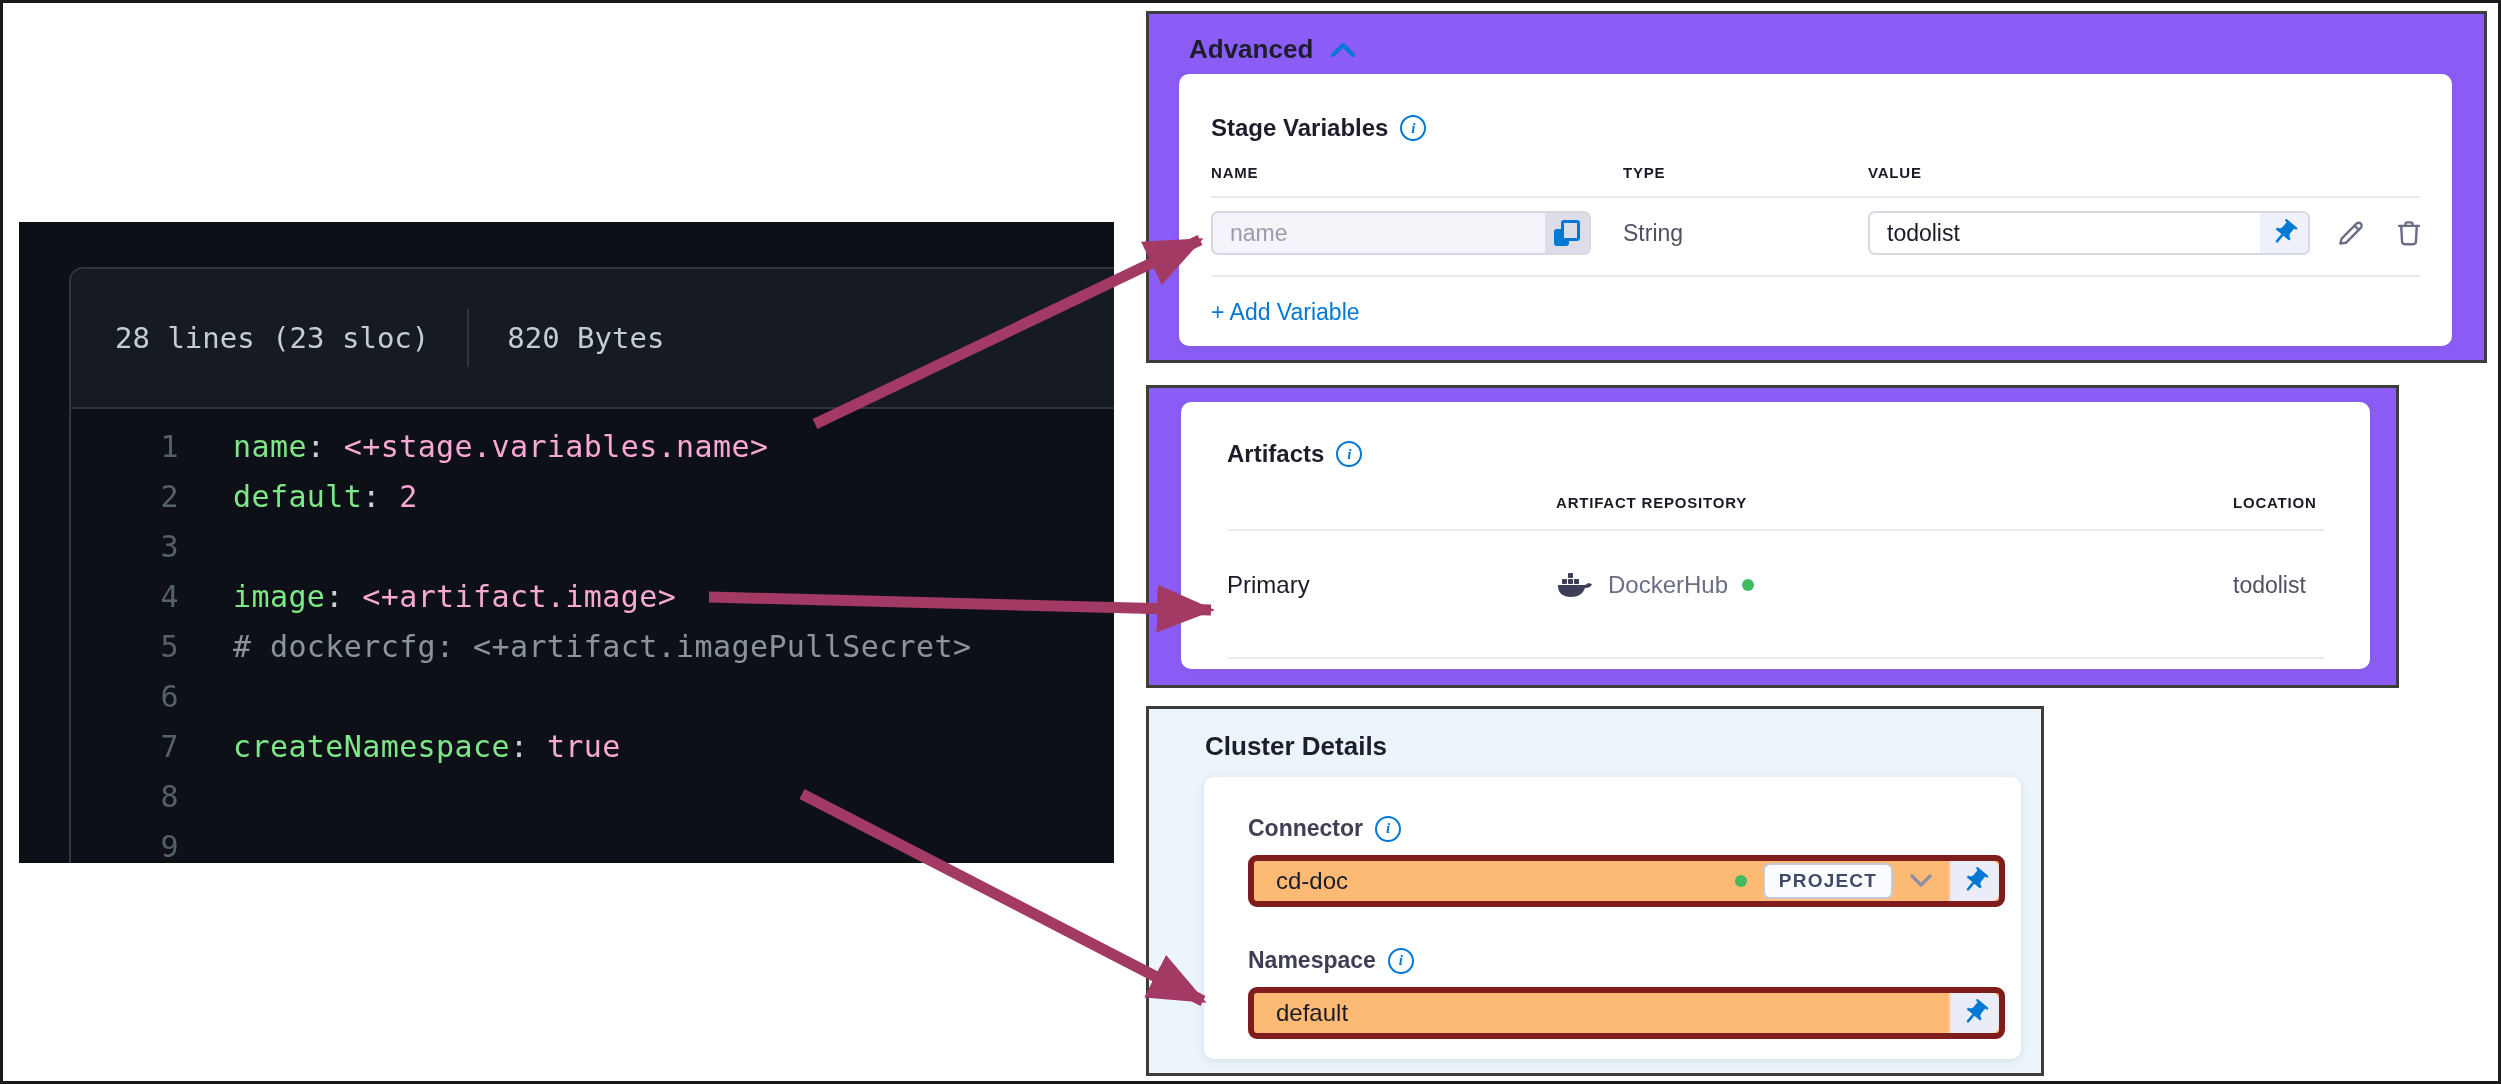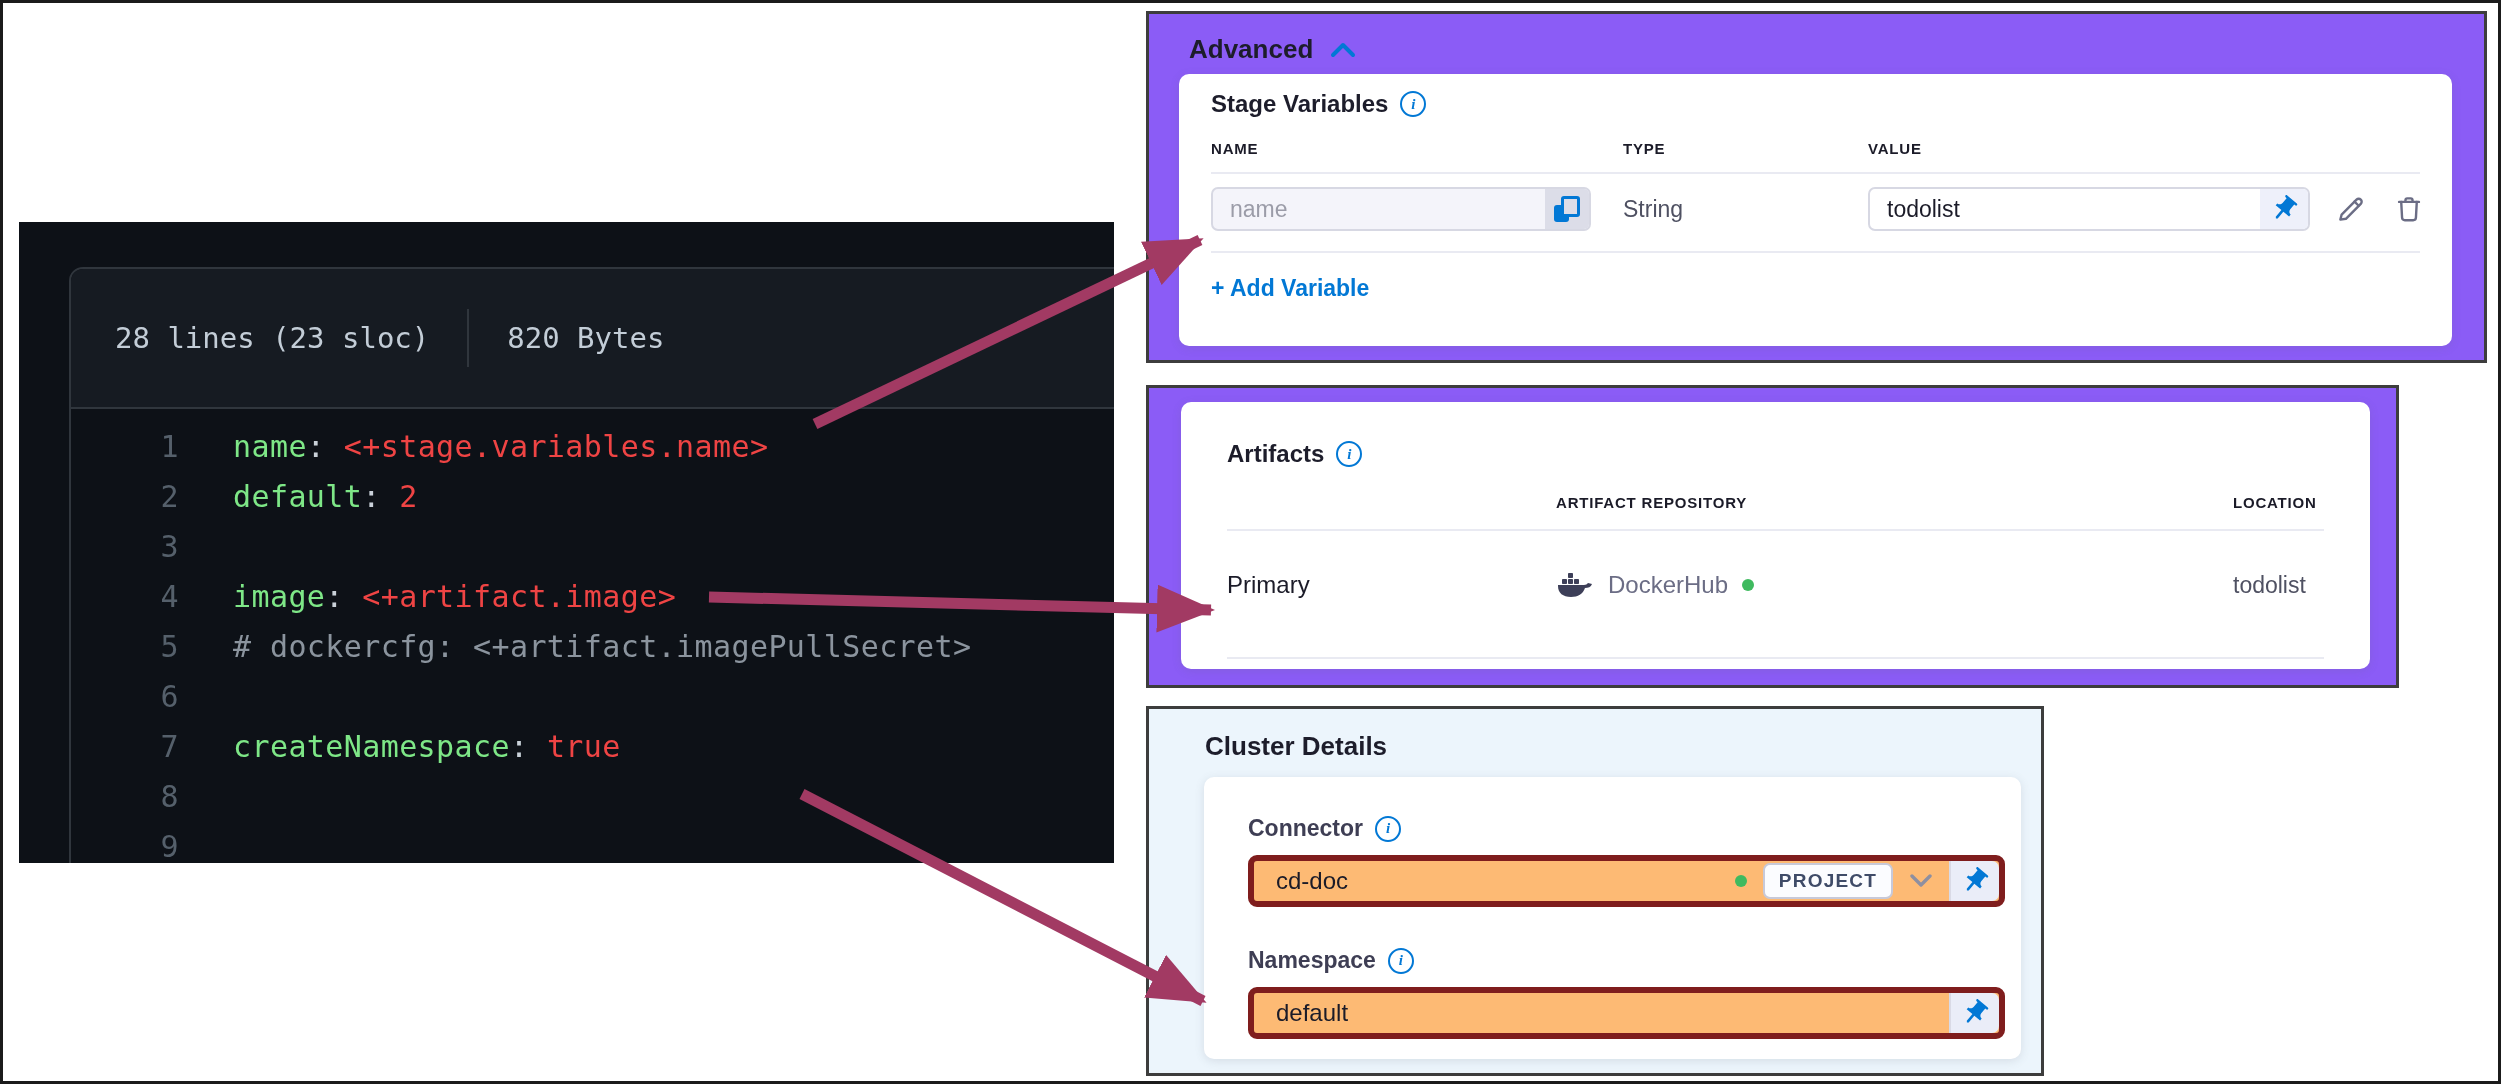--- a/index.html
+++ b/index.html
@@ -13,31 +13,31 @@
   .gh-card{position:absolute;left:50px;top:45px;width:1420px;height:920px;
            border:2px solid #30363d;border-radius:14px;background:#0d1117;box-sizing:border-box;}
   .gh-header{height:138px;background:#161b22;border-bottom:2px solid #30363d;
              border-radius:12px 12px 0 0;display:flex;align-items:center;padding-left:44px;
              font-family:"DejaVu Sans Mono",monospace;font-size:29px;color:#c3cdd7;}
   .gh-sep{width:2px;height:58px;background:#30363d;margin:0 38px;}
   .gh-code{padding-top:12px;font-family:"DejaVu Sans Mono",monospace;font-size:30px;letter-spacing:.4px;}
   .code-line{height:50px;display:flex;align-items:center;white-space:pre;}
   .code-line .ln{width:108px;text-align:right;color:#55606b;flex:none;}
   .code-line .src{margin-left:54px;}
-  .tok-key{color:#7ee787}.tok-punc{color:#c9d1d9}.tok-val{color:#ef4444}.tok-com{color:#8b949e}
+  .tok-key{color:#7ee787}.tok-punc{color:#c9d1d9}.tok-val{color:#f9a8d4}.tok-com{color:#8b949e}
 
   
   .panel{position:absolute;border:3px solid #3d3d3d;box-sizing:border-box;background:#8b5cf6;}
   #panel-advanced{left:1143px;top:8px;width:1341px;height:352px;}
   #panel-artifacts{left:1143px;top:382px;width:1253px;height:303px;}
   #panel-cluster{left:1143px;top:703px;width:898px;height:370px;background:#ecf5fc;}
 
   .card{position:absolute;background:#fff;border-radius:10px;
         box-shadow:0 2px 10px rgba(96,97,112,.16);box-sizing:border-box;}
-  #panel-advanced .card{left:30px;right:32px;top:60px;bottom:14px;padding:16px 32px;}
+  #panel-advanced .card{left:30px;right:32px;top:60px;bottom:14px;padding:40px 32px;}
   #panel-artifacts .card{left:32px;right:26px;top:14px;bottom:16px;padding:38px 46px;}
   #panel-cluster .card{left:55px;right:20px;top:68px;bottom:14px;padding:38px 16px 38px 44px;}
 
   .panel-title-row{display:flex;align-items:center;gap:16px;margin:20px 0 0 40px;}
   .panel-title{font-size:26px;font-weight:bold;color:#1d1d2b;}
   #panel-cluster .panel-title-row{margin:22px 0 0 56px;}
 
   .sec-title-row{display:flex;align-items:center;gap:12px;}
   .sec-title{font-size:24px;font-weight:bold;color:#1d1d2b;}
 
@@ -59,21 +59,21 @@
   .name-input{width:380px;background:#f4f4fa;}
   .input .txt{flex:1;padding-left:17px;font-size:23px;color:#1b1b28;white-space:nowrap;}
   .name-input .txt{color:#9b9ca8;}
   .suffix{width:44px;align-self:stretch;display:flex;align-items:center;justify-content:center;flex:none;}
   .name-input .suffix{background:#dcdde8;}
   .type-cell{font-size:23px;color:#4f5162;}
   .value-cell{display:flex;align-items:center;gap:24px;}
   .value-input{width:442px;}
   .value-input .suffix{background:#eef0fa;width:48px;}
   .icon-btn{display:inline-flex;align-items:center;justify-content:center;background:none;border:0;padding:0;cursor:pointer;}
-  .add-link{display:inline-block;margin-top:22px;font-size:23px;font-weight:bold;color:#0278d5;text-decoration:none;}
+  .add-link{display:inline-block;margin-top:22px;font-size:23px;font-weight:normal;color:#0278d5;text-decoration:none;}
 
   .copy-icon{position:relative;width:26px;height:26px;display:inline-block;}
   .copy-icon::before{content:"";position:absolute;left:0;bottom:0;width:15px;height:17px;
                      background:#0278d5;border-radius:3px;}
   .copy-icon::after{content:"";position:absolute;right:0;top:0;width:13px;height:15px;
                     background:#dcdde8;border:3px solid #0278d5;border-radius:3px;}
 
   
   .art-grid{display:grid;grid-template-columns:329px 677px 1fr;align-items:center;}
   .art-heads{margin-top:26px;}

